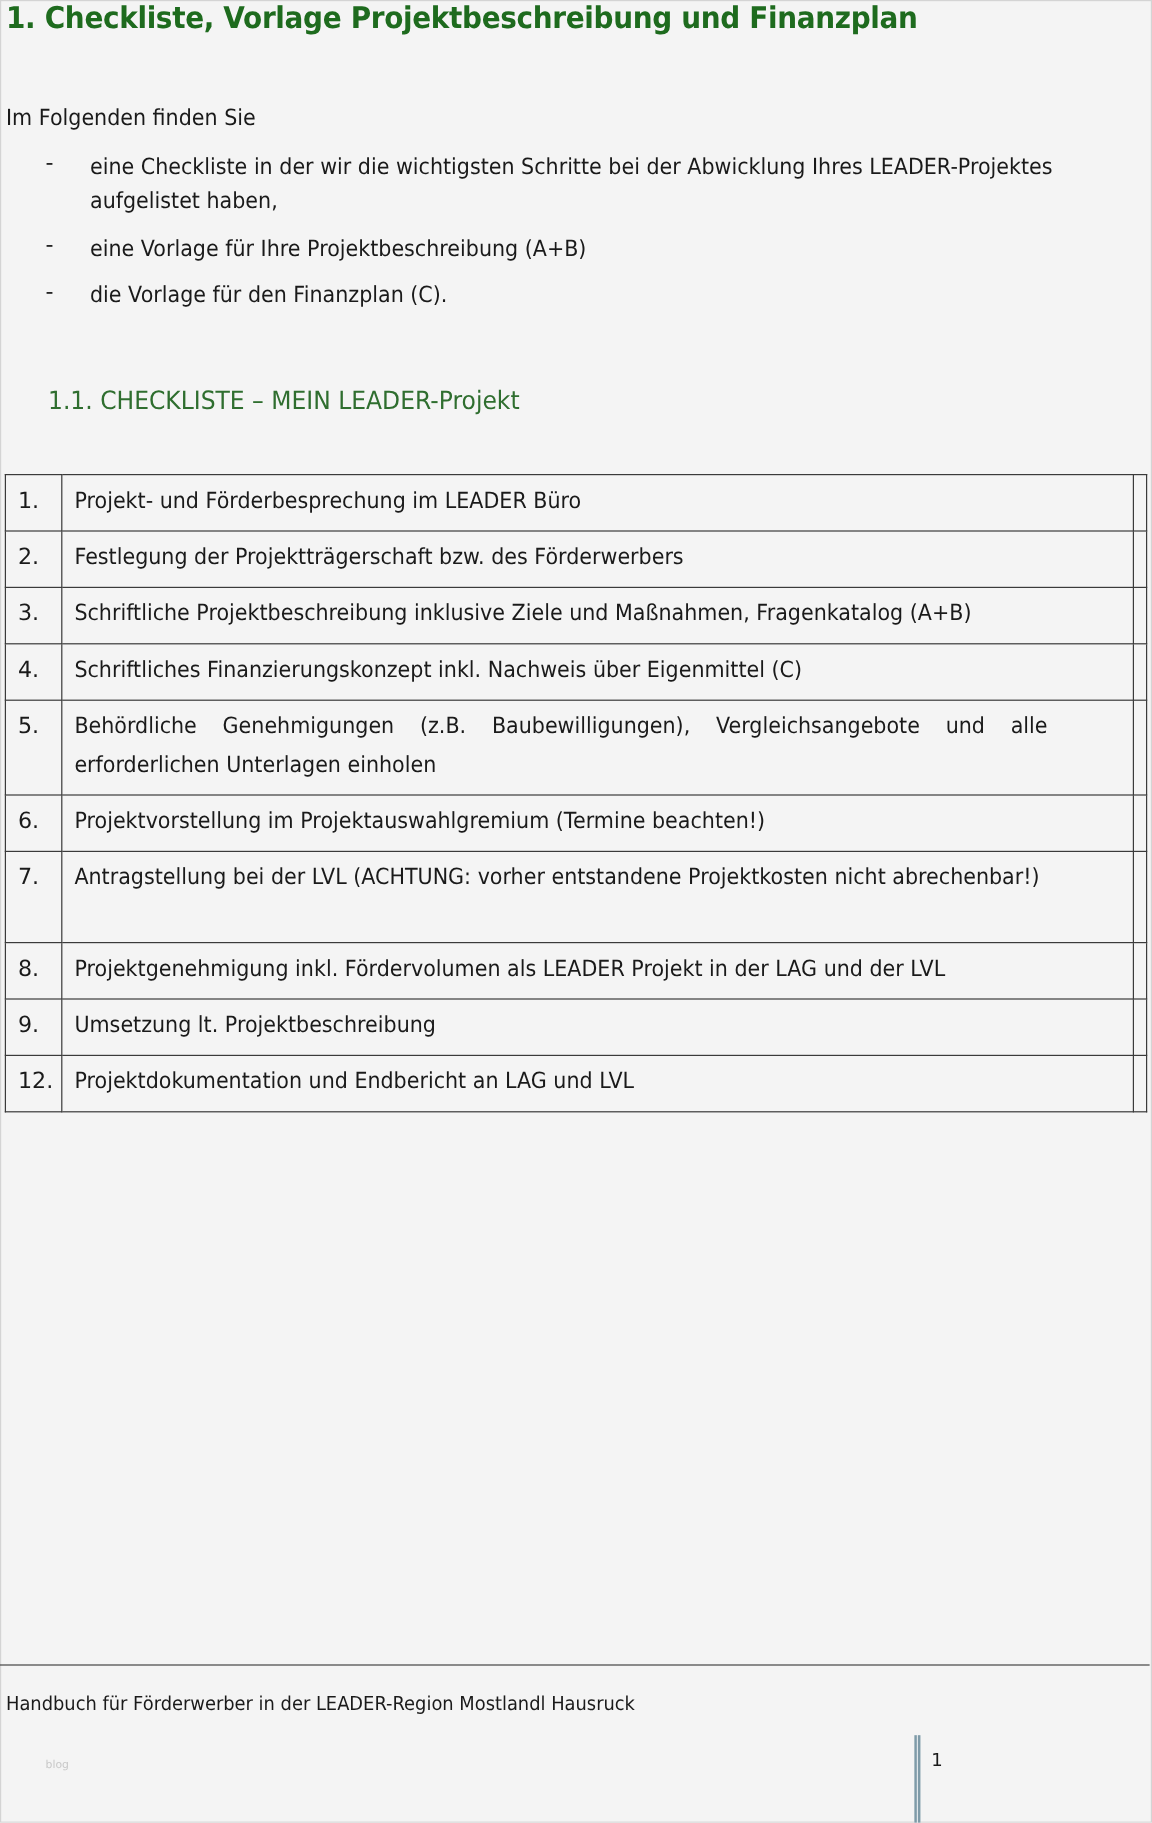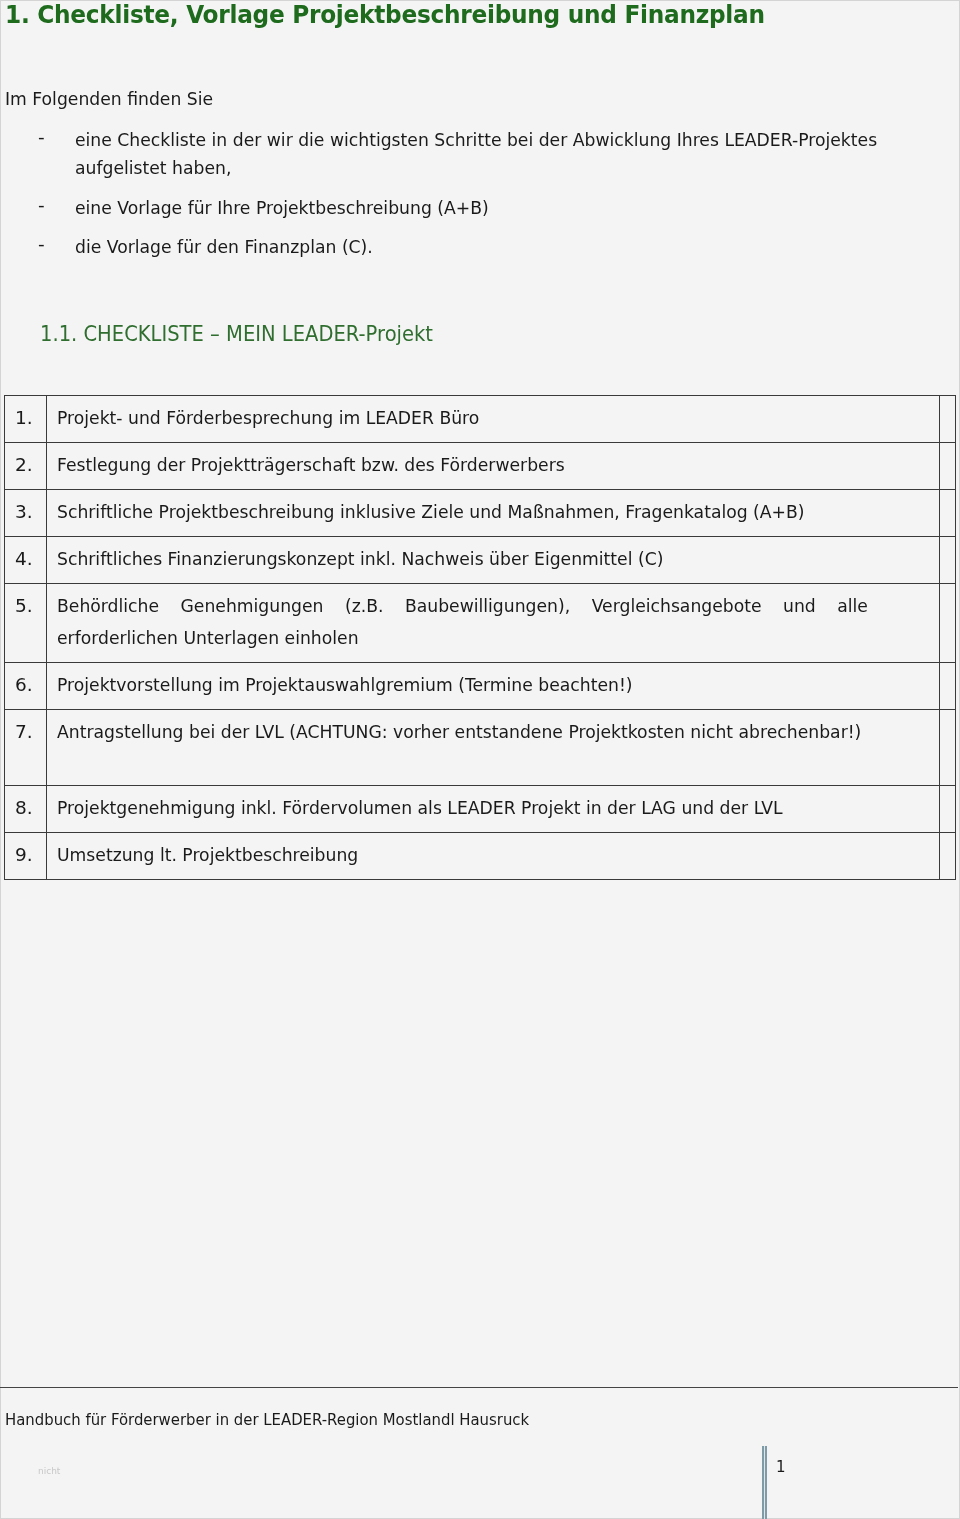--- a/index.html
+++ b/index.html
@@ -185,20 +185,29 @@
       </tr>
       <tr style="height: 44px;">
         <td class="num">
           <div class="cell-inner">9.</div>
         </td>
         <td class="desc">
           <div class="cell-inner"><span>Umsetzung lt. Projektbeschreibung</span></div>
         </td>
         <td class="check"></td>
       </tr>
+      <tr style="height: 44px;">
+        <td class="num">
+          <div class="cell-inner">12.</div>
+        </td>
+        <td class="desc">
+          <div class="cell-inner"><span>Projektdokumentation und Endbericht an LAG und LVL</span></div>
+        </td>
+        <td class="check"></td>
+      </tr>
     </tbody>
 </table>
 
 <div class="footer-rule"></div>
 <div class="footer-text">Handbuch für Förderwerber in der LEADER-Region Mostlandl Hausruck</div>
-<div class="footer-small">nicht</div>
+<div class="footer-small">blog</div>
 <div class="page-bar"></div>
 <div class="page-num">1</div>
 
 </body></html>

